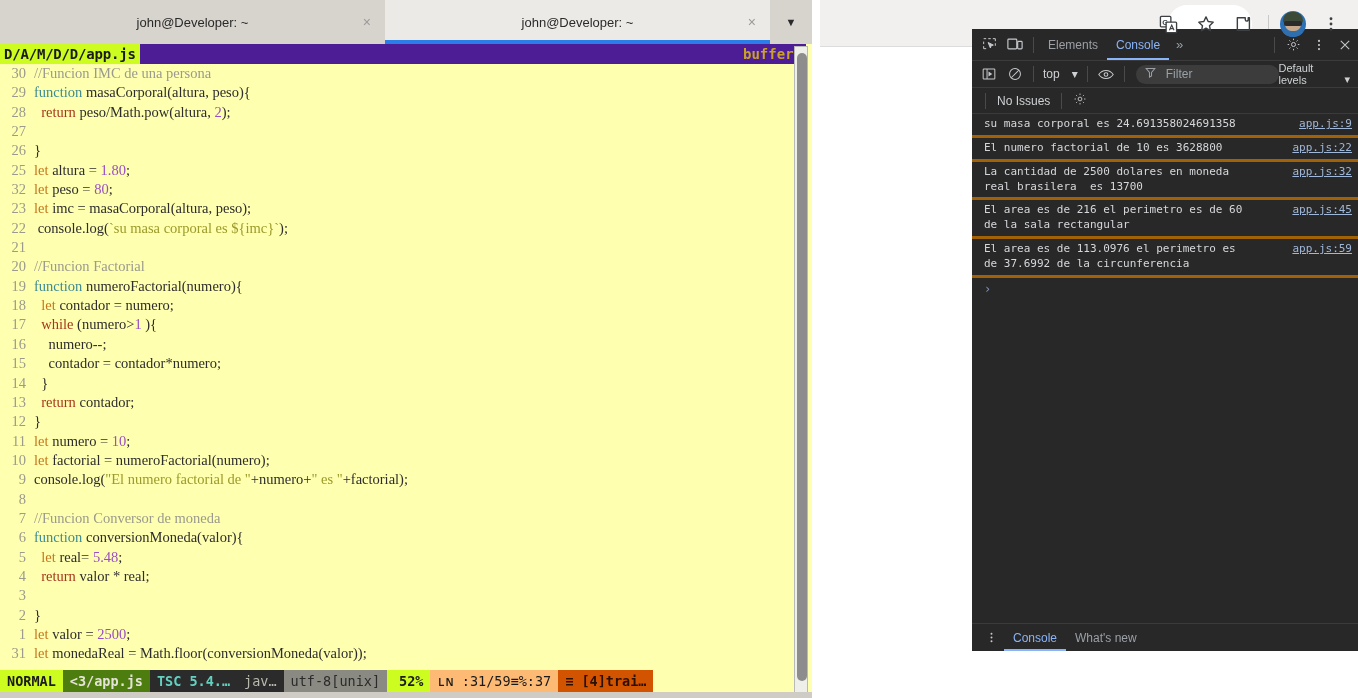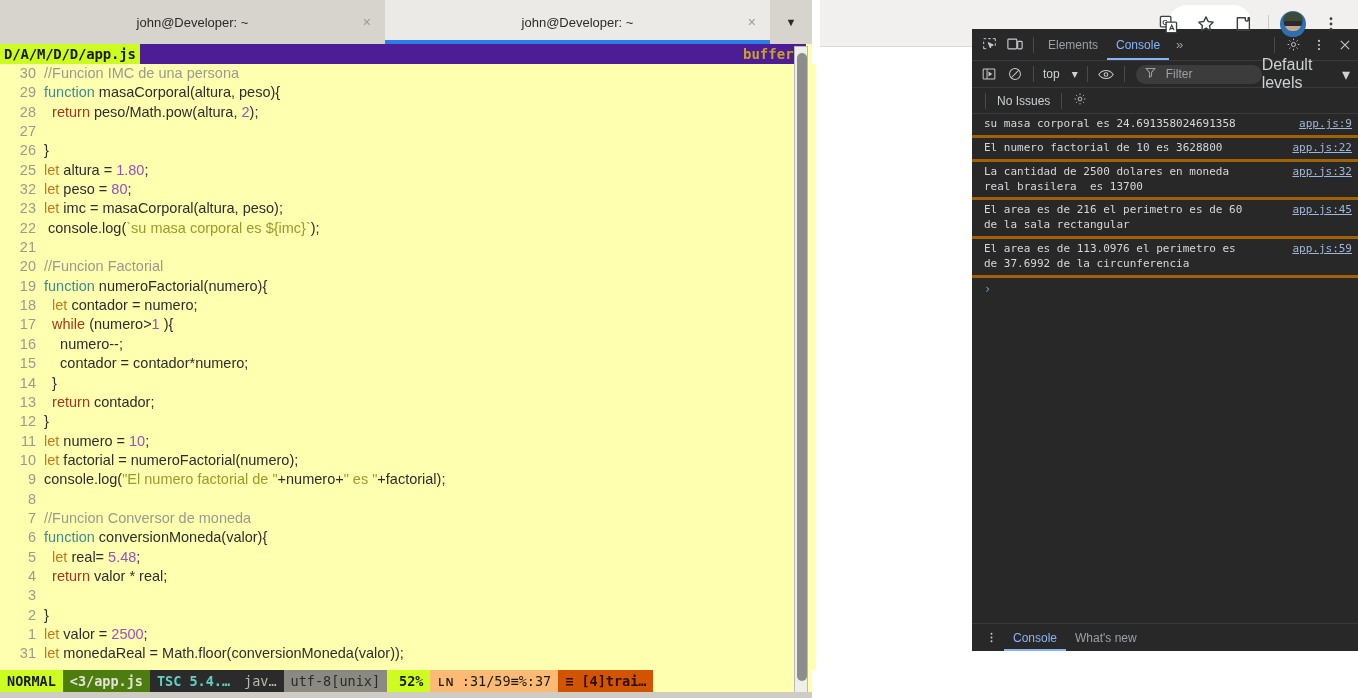--- a/index.html
+++ b/index.html
@@ -81,22 +81,22 @@
   .dt-filterbar {
     height: 27px; display: flex; align-items: center;
     border-bottom: 1px solid #3b3b3b; padding-left: 4px; flex: none;
   }
   .dt-ctxsel { font-size: 12px; color: #cfd2d4; display: flex; align-items:center; gap:12px; padding: 0 4px;}
   .dt-filterbox {
     background: #3c3c3c; border-radius: 11px; height: 19px; width: 150px;
     display: flex; align-items: center; gap: 10px; padding: 0 9px;
     font-size: 12px; color: #9aa0a6; margin-left: 6px;
   }
-  .dt-levels { font-size: 16px; color: #cfd2d4; margin-left: auto; margin-right: 8px;
-     display:flex; align-items:center; gap:4px;}
+  .dt-levels { font-size: 11px; color: #cfd2d4; margin-left: auto; margin-right: 8px;
+     display:flex; align-items:flex-end; gap:4px;}
 
   .dt-issuebar {
     height: 26px; display: flex; align-items: center; gap: 6px;
     border-bottom: 1px solid #3b3b3b; padding-left: 8px; flex: none;
     font-size: 12px; color: #cfd2d4;
   }
 
   .dt-console { flex: 1 1 auto; overflow: hidden; }
   .dt-msg {
     display: flex; align-items: flex-start; justify-content: space-between;
@@ -164,23 +164,23 @@
   .tmux-file {
     background: #cdfc21; color: #1a1a1a; padding: 0 4px; height: 20px;
     display: flex; align-items: center; font-weight: bold; letter-spacing: -0.2px;
   }
   .tmux-right {
     position: absolute; right: 4px; top: 0; height: 20px; display: flex;
     align-items: center; color: #c9a227; font-weight: bold;
   }
 
   .code {
-    position: absolute; left: 10px; top: 20px; width: 806px; height: 606px;
+    position: absolute; left: 0; top: 20px; width: 806px; height: 606px;
     background: #ffffb0; overflow: hidden;
-    font-family: Liberation Sans, sans-serif; font-size: 14.5px;
+    font-family: Liberation Serif, serif; font-size: 14.5px;
     line-height: 19.35px; padding-top: 0px;
   }
   .cline { display: flex; white-space: pre; height: 19.35px; }
   .lnum { width: 26px; text-align: right; color: #9a9a8e; flex: none; padding-right: 0; }
   .ctext { padding-left: 8px; color: #2d2d2d; }
 
   .k-kw     { color: #c4761e; }   
   .k-ret    { color: #a5361c; }   
   .k-fn     { color: #3d8b92; }   
   .k-num    { color: #9a4fc4; }   

